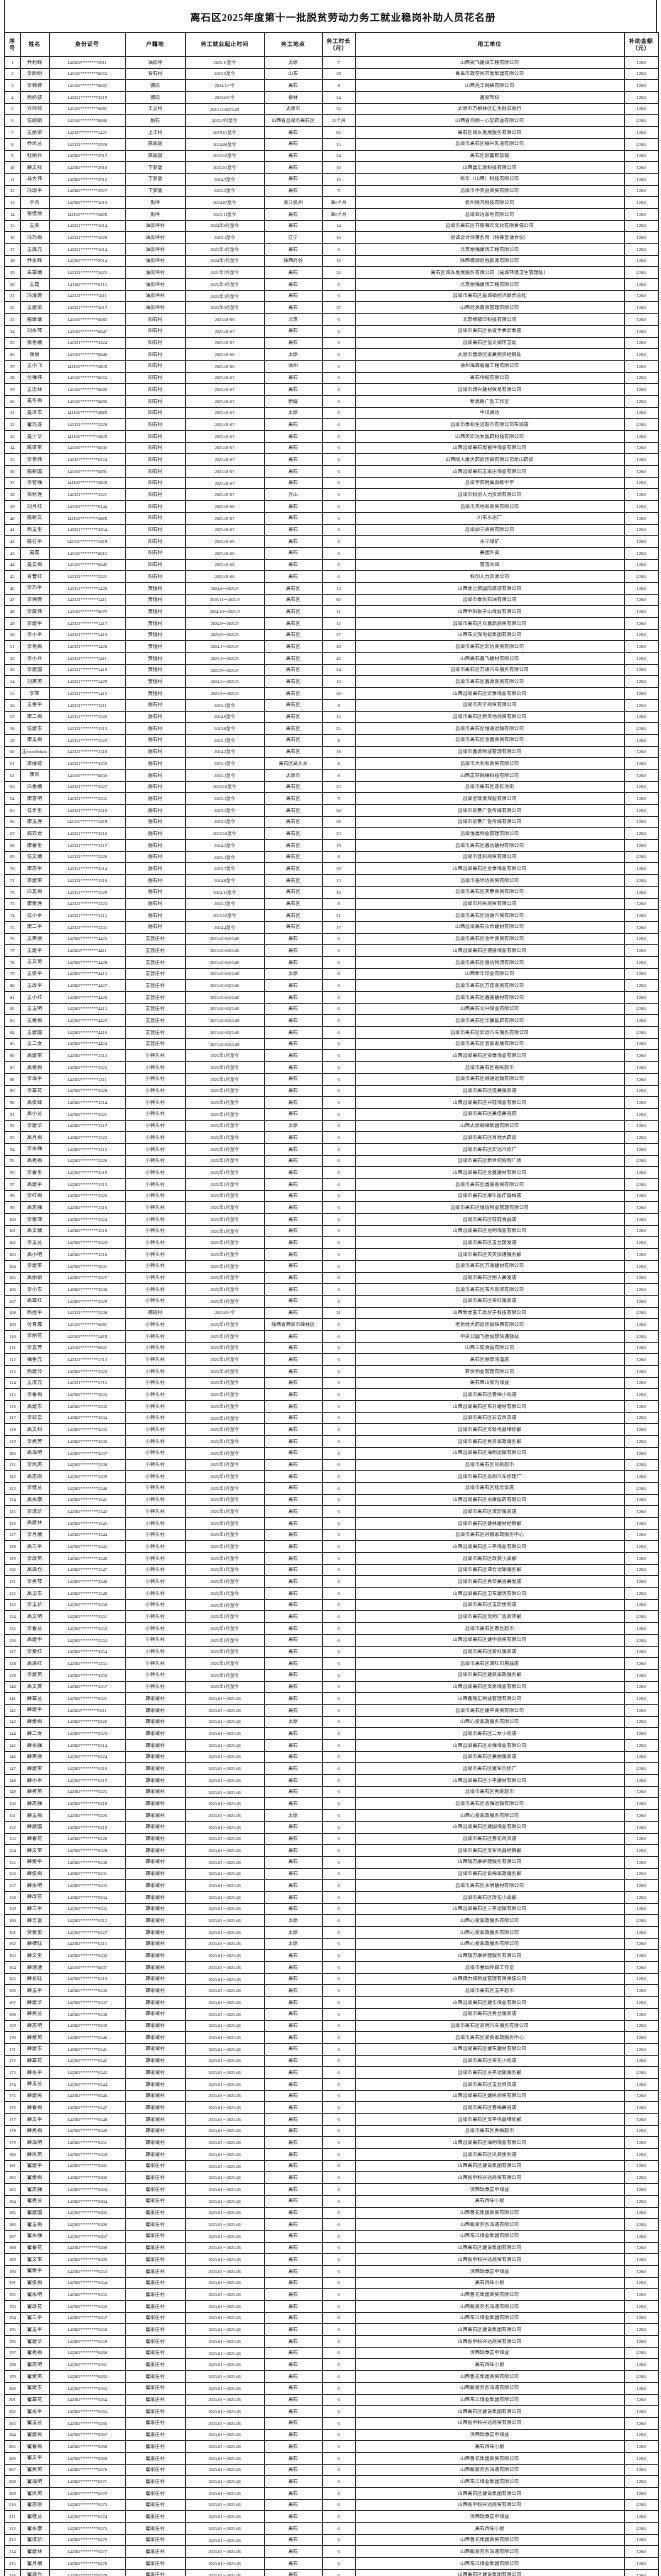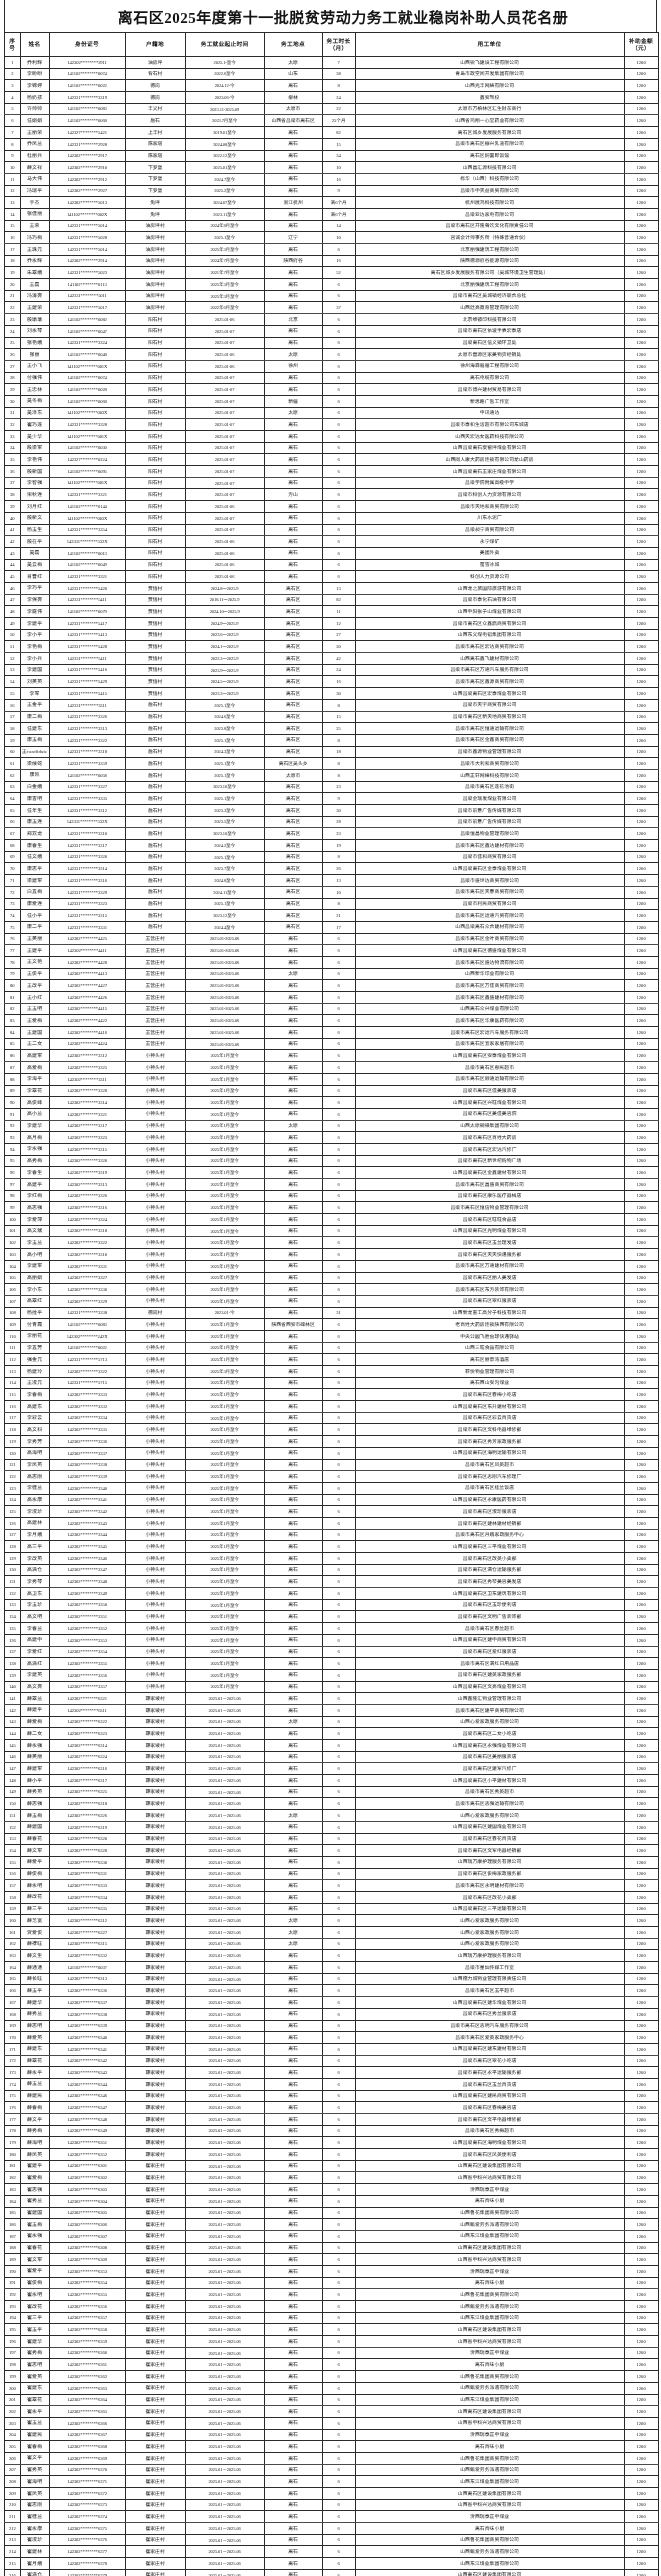--- a/index.html
+++ b/index.html
@@ -24,21 +24,21 @@
     display:flex;
     align-items:center;
     justify-content:center;
     border-left:0.5px solid #2b2b2b;
     border-right:0.5px solid #2b2b2b;
     box-sizing:border-box;
   }
   .doc-title{
     font-family:"Liberation Serif","DejaVu Serif",serif;
     font-weight:700;
-    font-size:15px;
+    font-size:10px;
     letter-spacing:0.5px;
     color:#141414;
     white-space:nowrap;
     text-align:left;
     margin-left:25px;
   }
   
   table.roster{
     border-collapse:collapse;
     table-layout:fixed;

